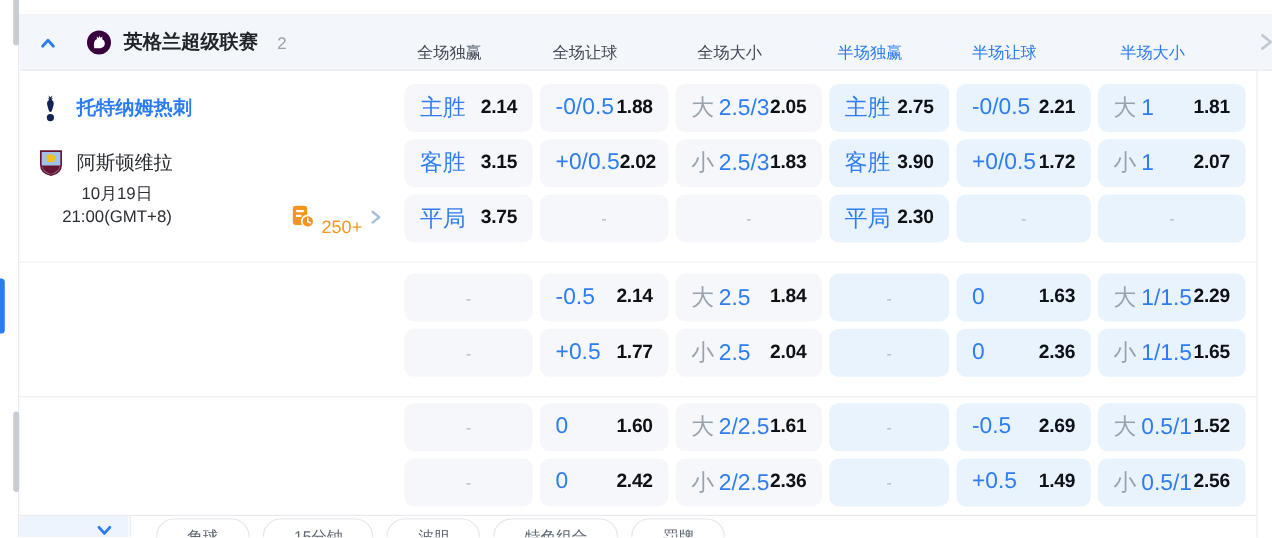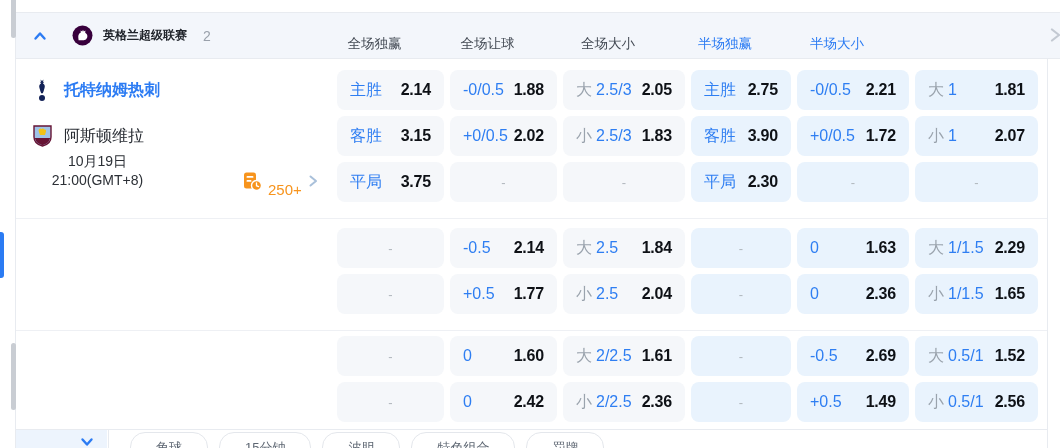--- a/index.html
+++ b/index.html
@@ -13,21 +13,21 @@
   .thumb.bottom{top:343px;height:67px;}
   .active-pill{position:absolute;left:0;top:232px;width:4px;height:46px;background:#2b7bf3;border-radius:0 3px 3px 0;}
 
   
   .top-strip{position:absolute;left:16px;top:0;width:1044px;height:12px;background:#fff;border-bottom:1px solid #e8ebf0;}
 
   
   .league-row{position:absolute;left:16px;top:13px;width:1044px;height:45px;background:#f3f6fb;border-bottom:1px solid #e8ebf0;display:flex;align-items:center;}
   .chev-up{margin-left:16px;display:flex;}
   .pl-logo{margin-left:24px;display:flex;}
-  .league-name{margin-left:10px;font-size:12px;font-weight:bold;color:#20242b;}
+  .league-name{margin-left:10px;font-size:16px;font-weight:bold;color:#20242b;}
   .league-count{margin-left:16px;font-size:14px;color:#9aa1ab;}
   .hcols{position:absolute;left:321px;top:21px;height:45px;display:grid;grid-template-columns:107px 107px 122px 100px 112px 123px;column-gap:6px;}
   .hcol{display:flex;align-items:center;justify-content:center;font-size:13.5px;color:#434a54;}
   .hcol.half{color:#2b7bf3;}
   .hdr-more{position:absolute;left:1048px;top:27px;}
 
   
   .team-row{position:absolute;left:30px;height:40px;display:flex;align-items:center;font-family:Liberation Mono, monospace;}
   .team-row.home{top:70px;}
   .team-row.away{top:116px;}
@@ -38,21 +38,21 @@
   .date-block{position:absolute;left:25px;top:152px;width:145px;text-align:center;font-size:14px;color:#2c3036;line-height:19px;}
   .markets{position:absolute;left:242px;top:169px;height:28px;display:flex;align-items:center;gap:5px;}
   .markets-count{font-size:15px;color:#f7941d;margin-top:12px;}
 
   
   .odds-block{position:absolute;left:337px;display:grid;grid-template-columns:107px 107px 122px 100px 112px 123px;column-gap:6px;row-gap:6px;grid-auto-rows:40px;}
   #block0{top:70px;} #block1{top:228px;} #block2{top:336px;}
   .cell{display:flex;align-items:center;justify-content:space-between;padding:0 13px;border-radius:8px;box-sizing:border-box;}
   .cell.full{background:#f5f7fa;}
   .cell.half{background:#e9f3fd;}
-  .cell .lbl{display:flex;align-items:baseline;gap:4px;font-size:16px;text-align:center;}
+  .cell .lbl{display:flex;align-items:baseline;gap:4px;font-size:19px;text-align:center;}
   .cell .num{color:#2e7ef2;}
   .cell .mut{color:#9aa3ad;}
   .cell .val{font-size:16px;font-weight:bold;color:#0e1116;letter-spacing:-0.2px;}
   .cell.empty{justify-content:center;}
   .cell .dash{color:#b0b6bd;font-size:13px;}
 
   .divider{position:absolute;left:16px;width:1031px;height:1px;background:#eef0f4;}
   #div1{top:218px;} #div2{top:330px;}
   .card-right{position:absolute;left:1047px;top:58px;width:1px;height:390px;background:#e8ebf0;}
 
@@ -88,20 +88,21 @@
       </svg>
     </span>
     <span class="league-name">英格兰超级联赛</span>
     <span class="league-count">2</span>
   </div>
   <div class="hcols">
       <span class="hcol">全场独赢</span>
       <span class="hcol">全场让球</span>
       <span class="hcol">全场大小</span>
       <span class="hcol half">半场独赢</span>
+      <span class="hcol half">半场让球</span>
       <span class="hcol half">半场大小</span>
     </div>
   <span class="hdr-more">
     <svg width="14" height="16" viewBox="0 0 14 16">
         <polyline points="4,2.5 11,8 4,13.5" fill="none" stroke="#c3c9d2" stroke-width="2.2" stroke-linecap="round" stroke-linejoin="round"></polyline>
       </svg>
   </span>
 
   <div class="team-row home">
     <span class="crest">

